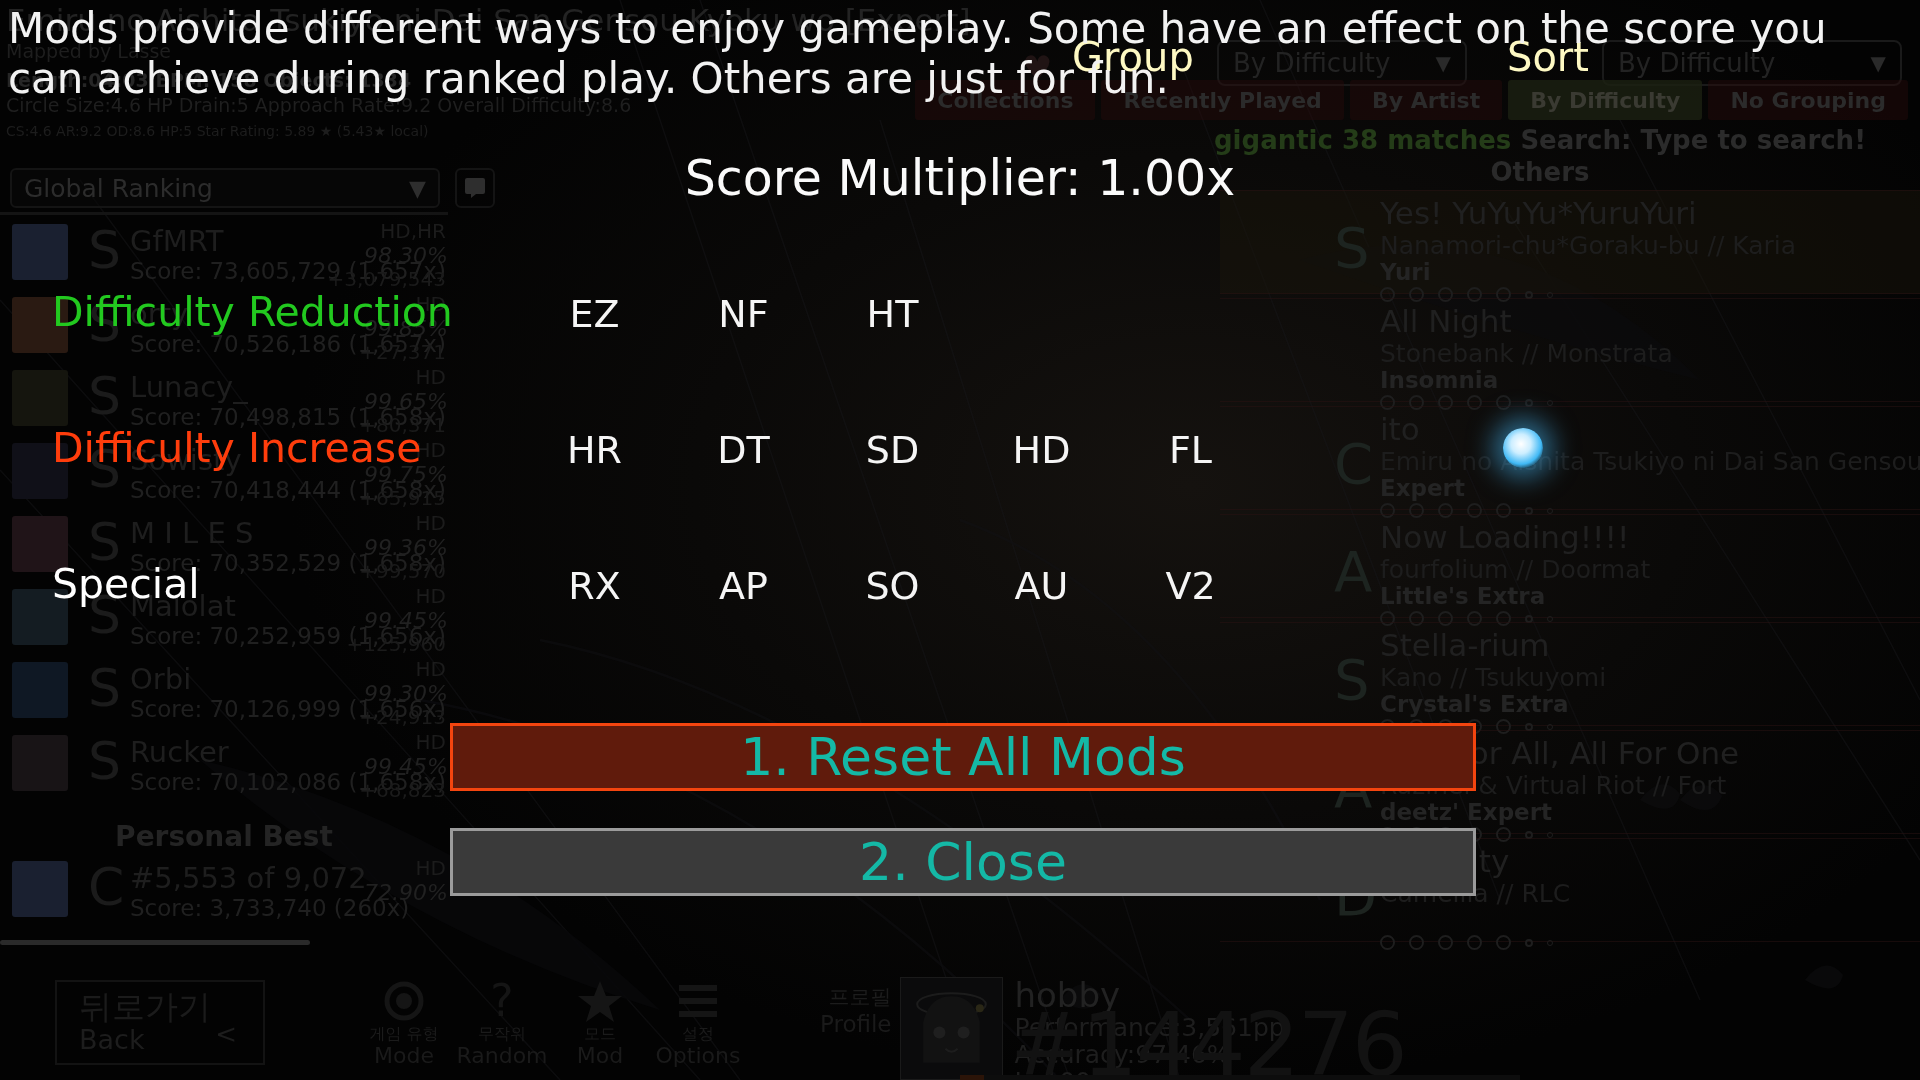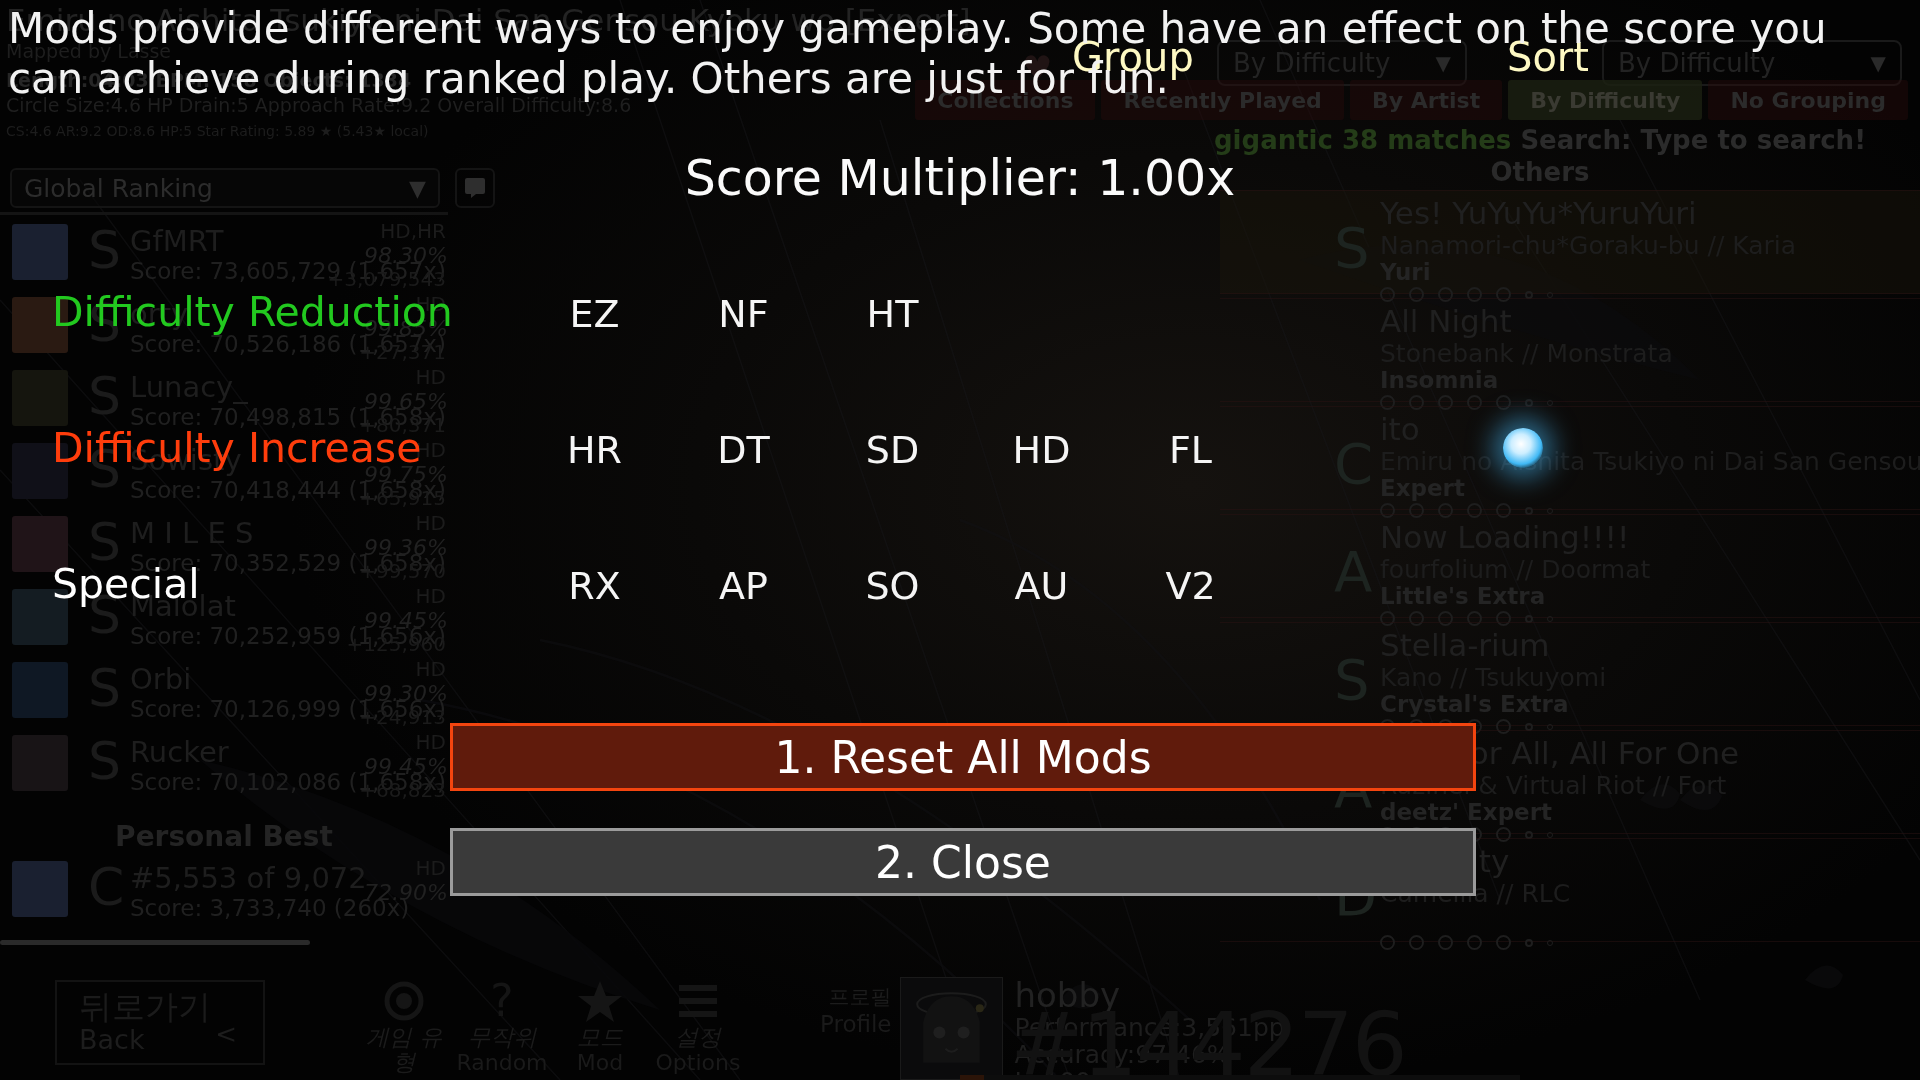--- a/index.html
+++ b/index.html
@@ -130,21 +130,21 @@
     display:flex; flex-direction:column; justify-content:center; padding-left:22px;
   }
   .tb-back .ko { font-size:33px; color:#1b1b1b; line-height:1.05;}
   .tb-back .en { font-size:27px; color:#1d1d1d; }
   .tb-back .arrow { position:absolute; right:26px; bottom:14px; font-size:26px; color:#1d1d1d; }
 
   .tb-items { position:absolute; left:355px; top:12px; display:flex; gap:0; }
   .tb-item { width:98px; text-align:center; }
   .tb-ico { height:48px; display:flex; align-items:center; justify-content:center; }
   .tb-ico svg { fill:#151515; }
-  .tb-ko { font-size:23px; color:#1b1b1b; line-height:1.1;font-style:italic; }
+  .tb-ko { font-size:16px; color:#1b1b1b; line-height:1.1; }
   .tb-en { font-size:22px; color:#1a1a1a; }
 
   .tb-profile { position:absolute; left:820px; top:12px; display:flex; align-items:flex-start; }
   .tb-prof-lbl { text-align:right; padding-top:6px; padding-right:8px; }
   .tb-prof-lbl .ko { font-size:21px; color:#1c1c1c; }
   .tb-prof-lbl .en { font-size:23px; color:#1a1a1a; }
   .tb-avatar { width:103px; height:103px; border:1px solid #1a1a1a; }
   .tb-user { padding-left:12px; line-height:1.08; }
   .tb-user .uname { font-size:34px; color:#222; }
   .tb-user .ustat { font-size:25px; color:#1e1e1e; }
@@ -183,21 +183,21 @@
   .mod-btn {
     width:149px; text-align:center;
     font-size:38px; color:#f5f5f5;
     padding-top:22px;
     user-select:none;
   }
 
   .action-btn {
     position:absolute; left:450px; width:1026px;
     display:flex; align-items:center; justify-content:center;
-    font-size:44px; color:#ffffff;
+    font-size:52px; color:#14b8a6;
   }
   #btn-reset {
     top:723px; height:68px;
     background:#601b0c; border:3px solid #f4450f;
   }
   #btn-close {
     top:828px; height:68px;
     background:#3a3a3a; border:3px solid #9b9b9b;
   }
 

